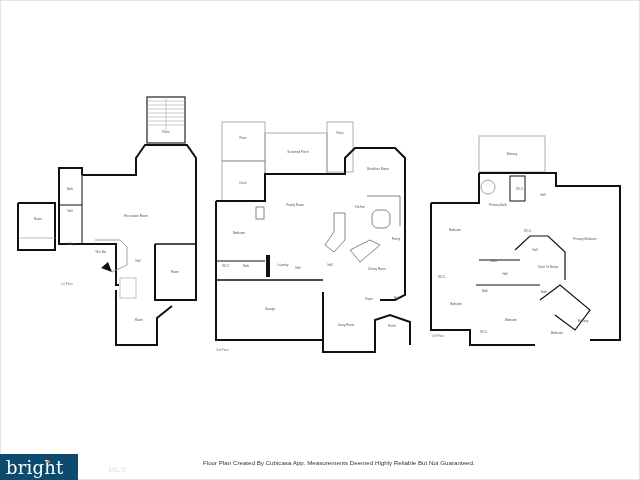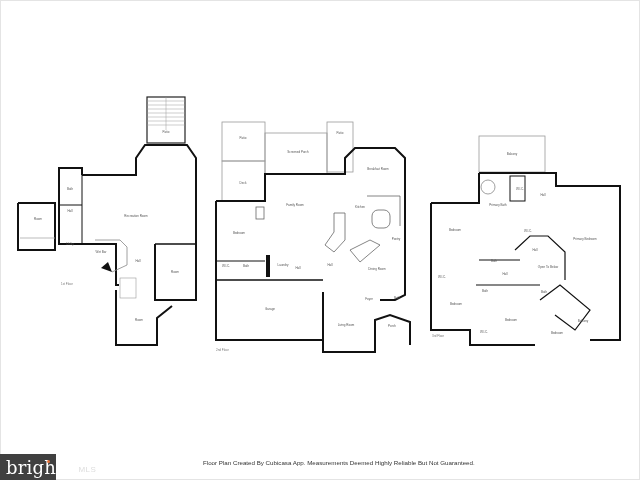--- a/index.html
+++ b/index.html
@@ -2,21 +2,21 @@
 <html><head>
 <meta charset="utf-8">
 <style>
   html,body{margin:0;padding:0;}
   body{width:640px;height:480px;position:relative;overflow:hidden;background:#fff;font-family:"Liberation Sans",sans-serif;}
   .frame{position:absolute;left:0;top:0;width:638px;height:478px;border:1px solid #e4e4e4;}
   svg.plan{position:absolute;left:0;top:0;width:640px;height:480px;}
   .lbl{font-family:"Liberation Sans",sans-serif;font-size:3px;fill:#555;text-anchor:middle;}
   .floorlbl{font-family:"Liberation Sans",sans-serif;font-size:3px;fill:#777;}
   .footer{position:absolute;left:203px;top:459px;font-size:6.2px;color:#333;white-space:nowrap;}
-  .logo{position:absolute;left:0;top:454px;width:56px;height:26px;background:#404040;display:flex;align-items:center;}
+  .logo{position:absolute;left:0;top:454px;width:78px;height:26px;background:#0c4a6e;display:flex;align-items:center;gap:30px;}
   .logo .brand{color:#fff;font-family:"DejaVu Serif",serif;font-size:18px;margin-left:6px;letter-spacing:0.2px;}
   .logo .mls{color:#ddd;font-size:8px;margin-left:15px;margin-top:4px;letter-spacing:0.5px;}
   .logo .dot{position:absolute;left:47px;top:6px;width:3px;height:3px;border-radius:50%;background:#e8733a;}
 </style>
 </head>
 <body>
 
 <div class="frame"></div>
 
 <svg class="plan" viewBox="0 0 640 480">

